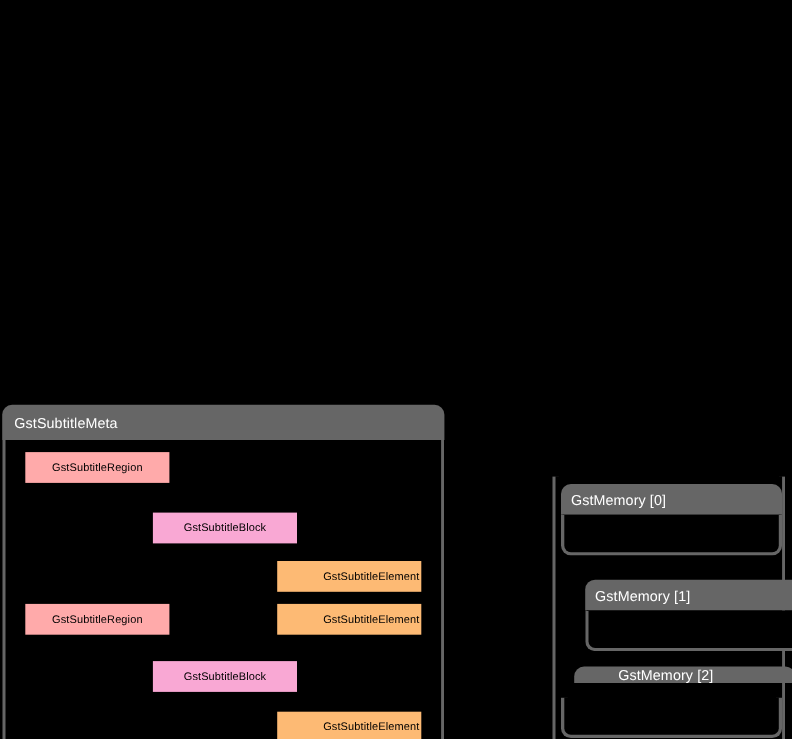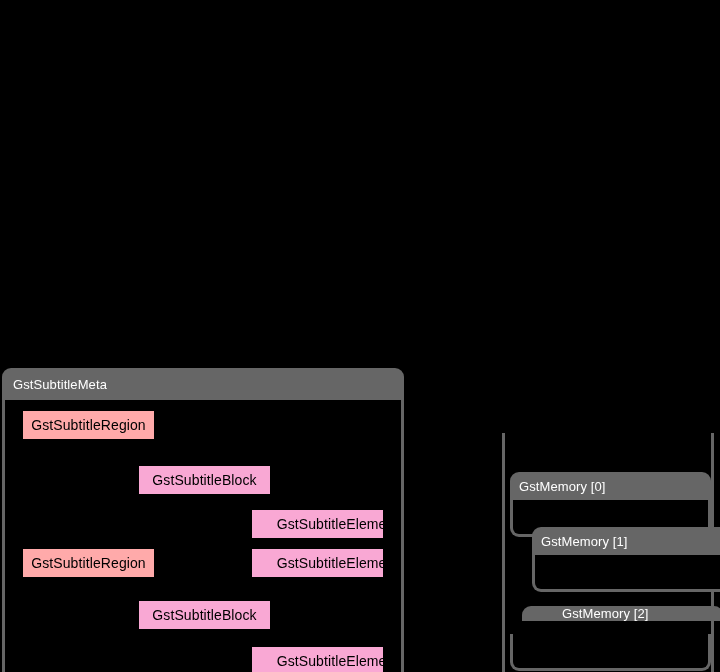--- a/index.html
+++ b/index.html
@@ -56,28 +56,28 @@
   }
 
   
   .node {
     position: absolute;
     box-sizing: border-box;
     display: flex;
     align-items: center;
     justify-content: center;
     color: #000000;
-    font-size: 14px;
+    font-size: 10px;
     letter-spacing: 0.1px;
     white-space: nowrap;
     text-align: center;
   }
   .node.region  { background: #ffaaaa; }
   .node.block   { background: #f9a8d4; }
-  .node.element { background: #f9a8d4; padding-left: 40px; }
+  .node.element { background: #fdba74; padding-left: 40px; }
 
   
   .memblock { position: absolute; box-sizing: border-box; }
   .memblock-header {
     position: absolute;
     box-sizing: border-box;
     background: #666666;
     color: #ffffff;
     display: flex;
     align-items: center;
@@ -121,21 +121,21 @@
       <div class="node element" style="left: 252px; top: 631px; width: 131px; height: 28px;">GstSubtitleElement</div>
     </div>
 
   <div class="panel" style="left:502px; top:385px; width:212px; height:285px;">
 
 
     <div class="panel-body" style="left:0px; top:32px; width:212px; height:253px;"></div>
   </div>
 
   <div id="memory-blocks">
-      <div class="memblock" style="left: 510px; top: 456px; width: 201px; height: 65px;">
+      <div class="memblock" style="left: 510px; top: 424px; width: 201px; height: 65px;">
         <div class="memblock-header" style="left: 0px; top: 0px; width: 201px; height: 28px;">
           <span>GstMemory [0]</span>
         </div>
         <div class="memblock-body" style="left: 0px; top: 28px; width: 201px; height: 37px;"></div>
       </div>
       <div class="memblock" style="left: 532px; top: 511px; width: 201px; height: 65px;">
         <div class="memblock-header" style="left: 0px; top: 0px; width: 201px; height: 28px;">
           <span>GstMemory [1]</span>
         </div>
         <div class="memblock-body" style="left: 0px; top: 28px; width: 201px; height: 37px;"></div>

